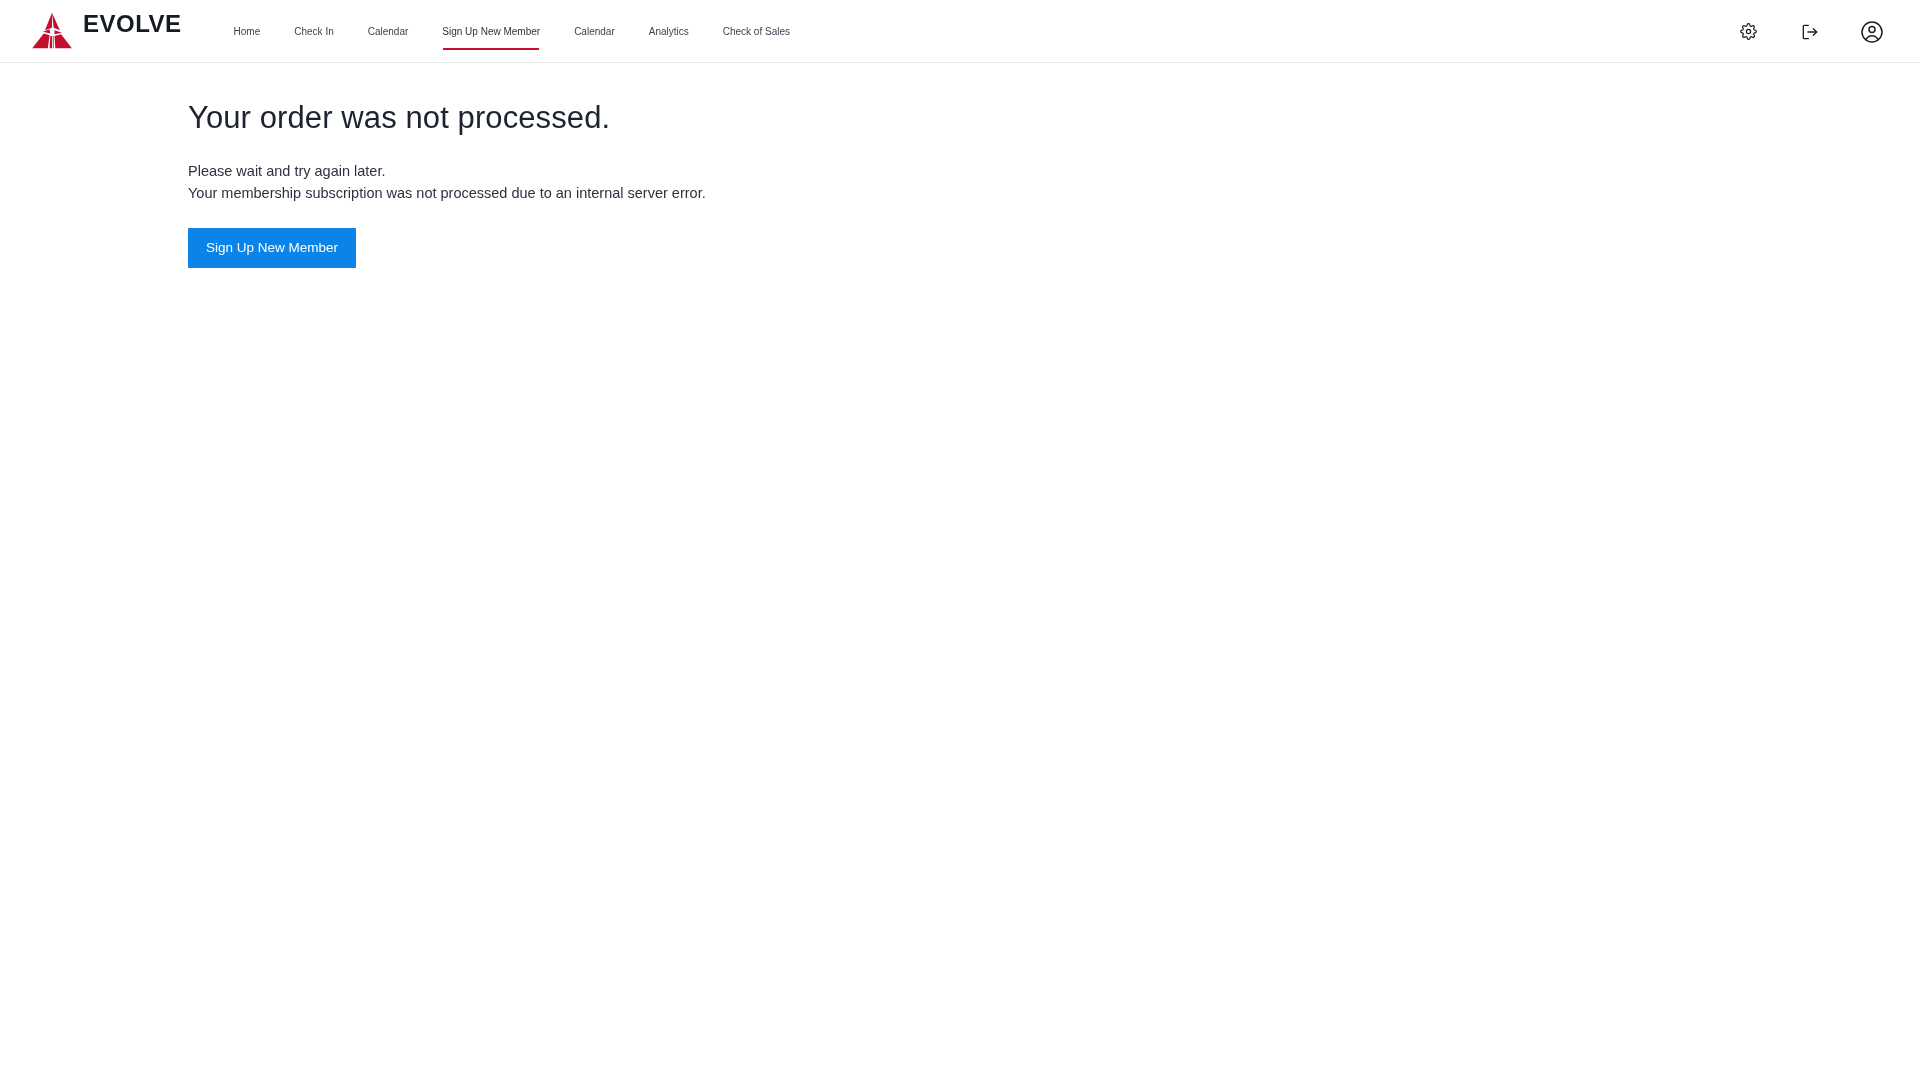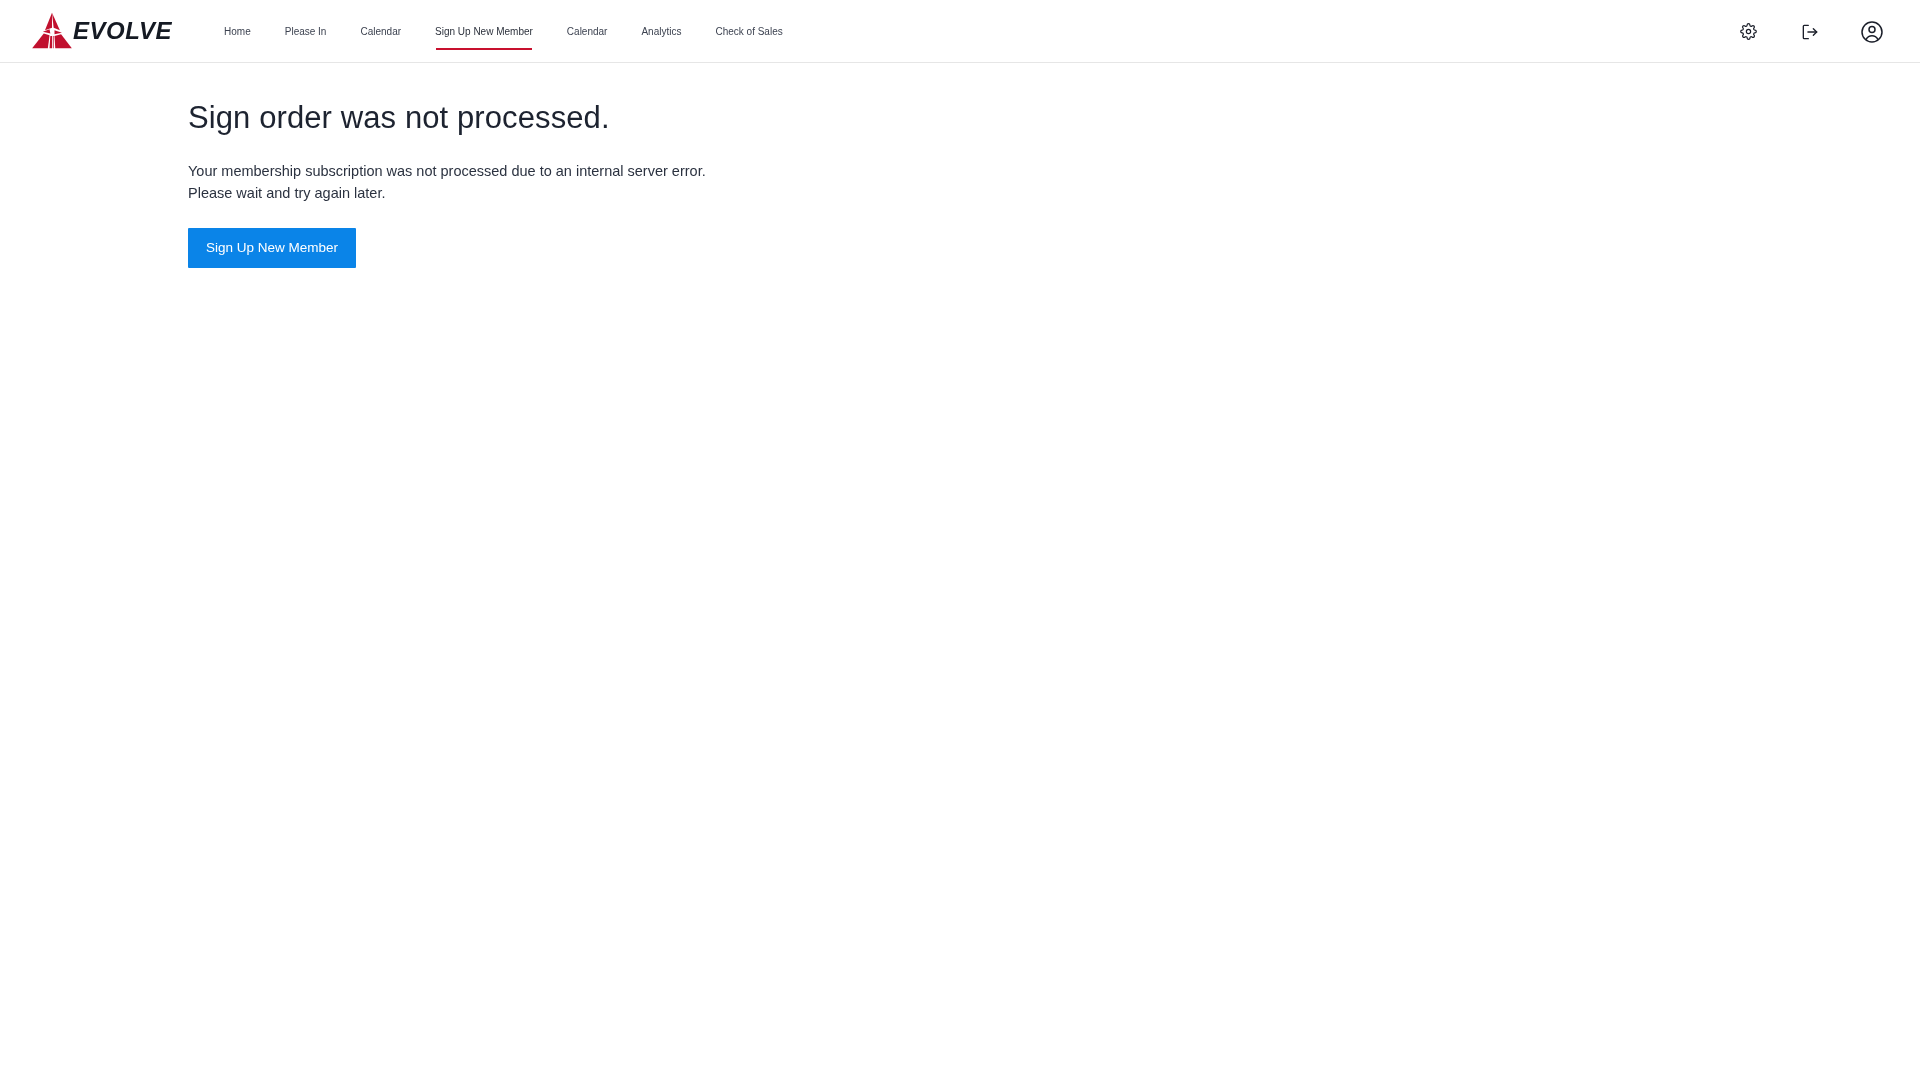--- a/index.html
+++ b/index.html
@@ -20,25 +20,24 @@
     height: 63px;
     width: 100%;
     background: #ffffff;
     border-bottom: 1px solid #e6e6e6;
     display: flex;
     align-items: center;
   }
 
   .brand {
     display: flex;
-    align-items: center;
     margin-left: 31px;
+    gap: 10px;
     cursor: pointer;
     user-select: none;
-    font-style: italic;
   }
   .brand-mark {
     width: 42px;
     height: 38px;
     display: block;
   }
   .brand-name {
     font-size: 24px;
     font-weight: 700;
     letter-spacing: 0.5px;
@@ -166,21 +165,21 @@
 
           <path d="M52 88 L52 58 L54 58 L54 88 Z"></path>
         </g>
       </svg>
     </span>
     <span class="brand-name">EVOLVE</span>
   </div>
 
   <nav class="nav">
     <div class="nav-item">Home</div>
-    <div class="nav-item">Please In</div>
+    <div class="nav-item">Check In</div>
     <div class="nav-item">Calendar</div>
     <div class="nav-item active">Sign Up New Member</div>
     <div class="nav-item">Calendar</div>
     <div class="nav-item">Analytics</div>
     <div class="nav-item">Check of Sales</div>
   </nav>
 
   <div class="header-actions">
     <button class="icon-btn" title="Settings">
       <span>
@@ -208,22 +207,22 @@
           <circle cx="12" cy="9.5" r="3"></circle>
           <path d="M6.2 19.2a6.6 6.6 0 0 1 11.6 0"></path>
         </svg>
       </span>
     </button>
   </div>
 </div>
 
 <main class="main">
   <div class="content">
-    <h1 class="page-title">Sign order was not processed.</h1>
+    <h1 class="page-title">Your order was not processed.</h1>
 
     <div class="message">
+      <span class="message-line">Please wait and try again later.</span>
       <span class="message-line">Your membership subscription was not processed due to an internal server error.</span>
-      <span class="message-line">Please wait and try again later.</span>
     </div>
 
     <button class="primary-button">Sign Up New Member</button>
   </div>
 </main>
 
 </body></html>

